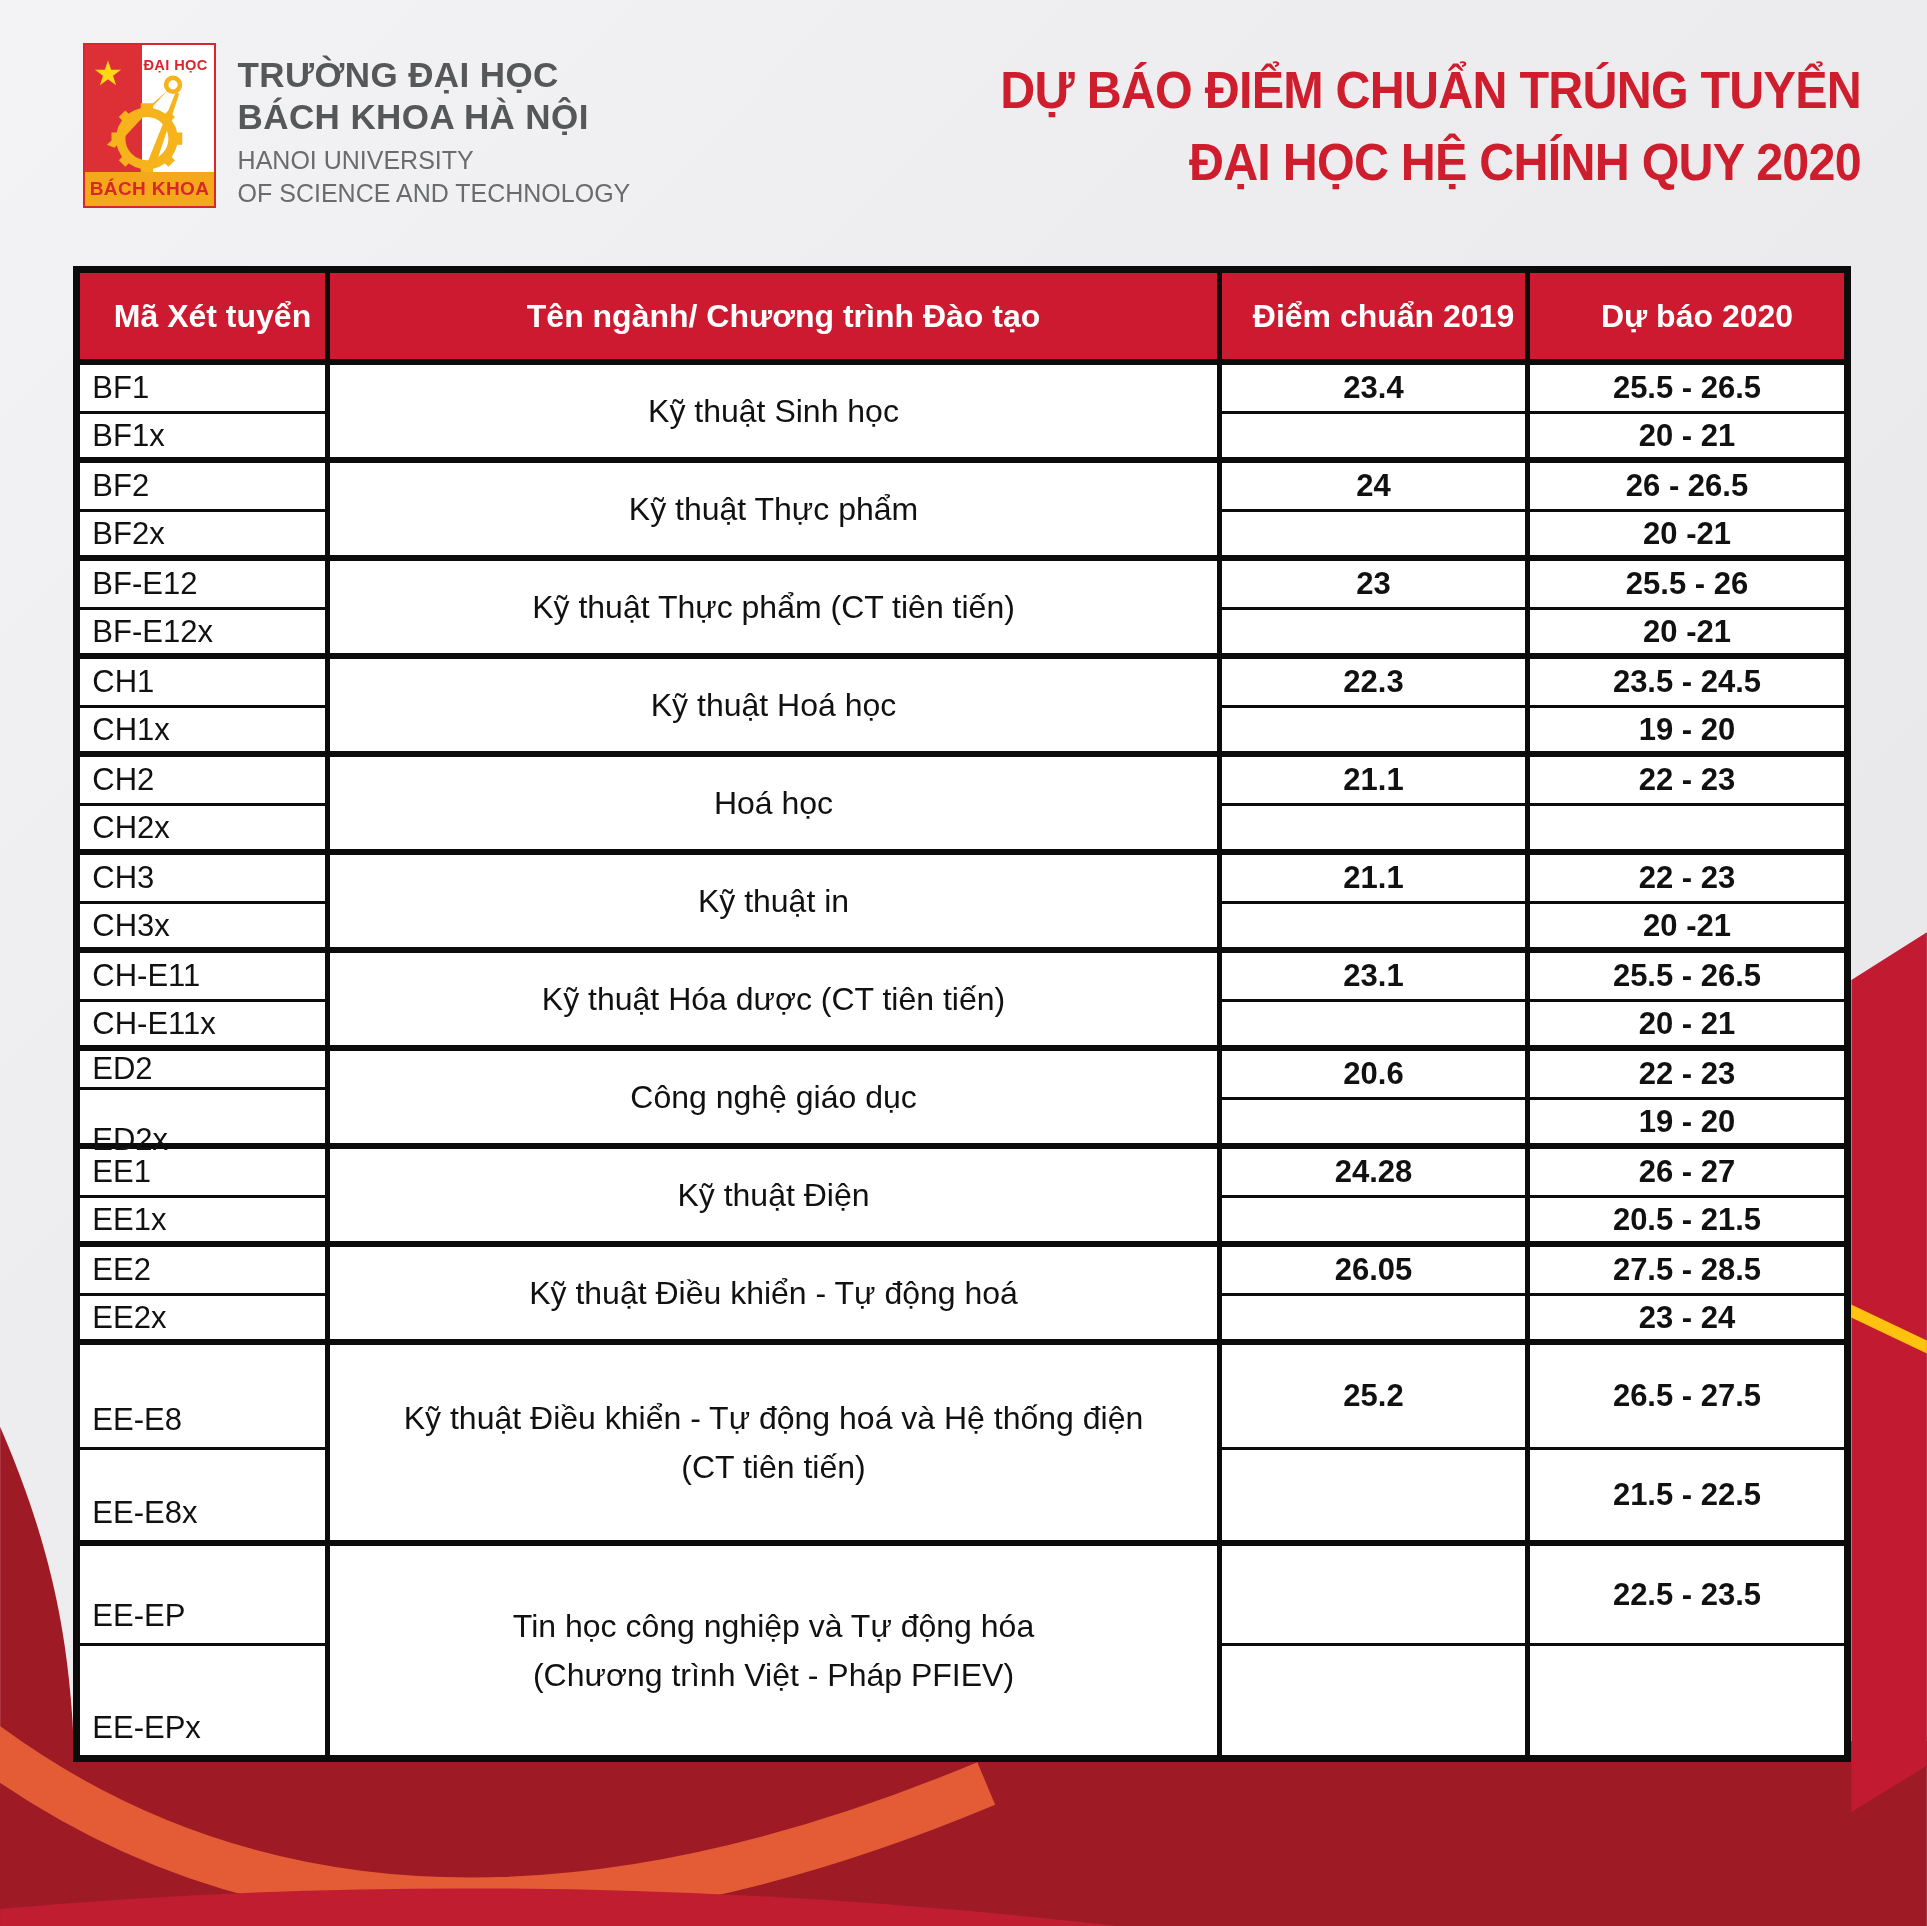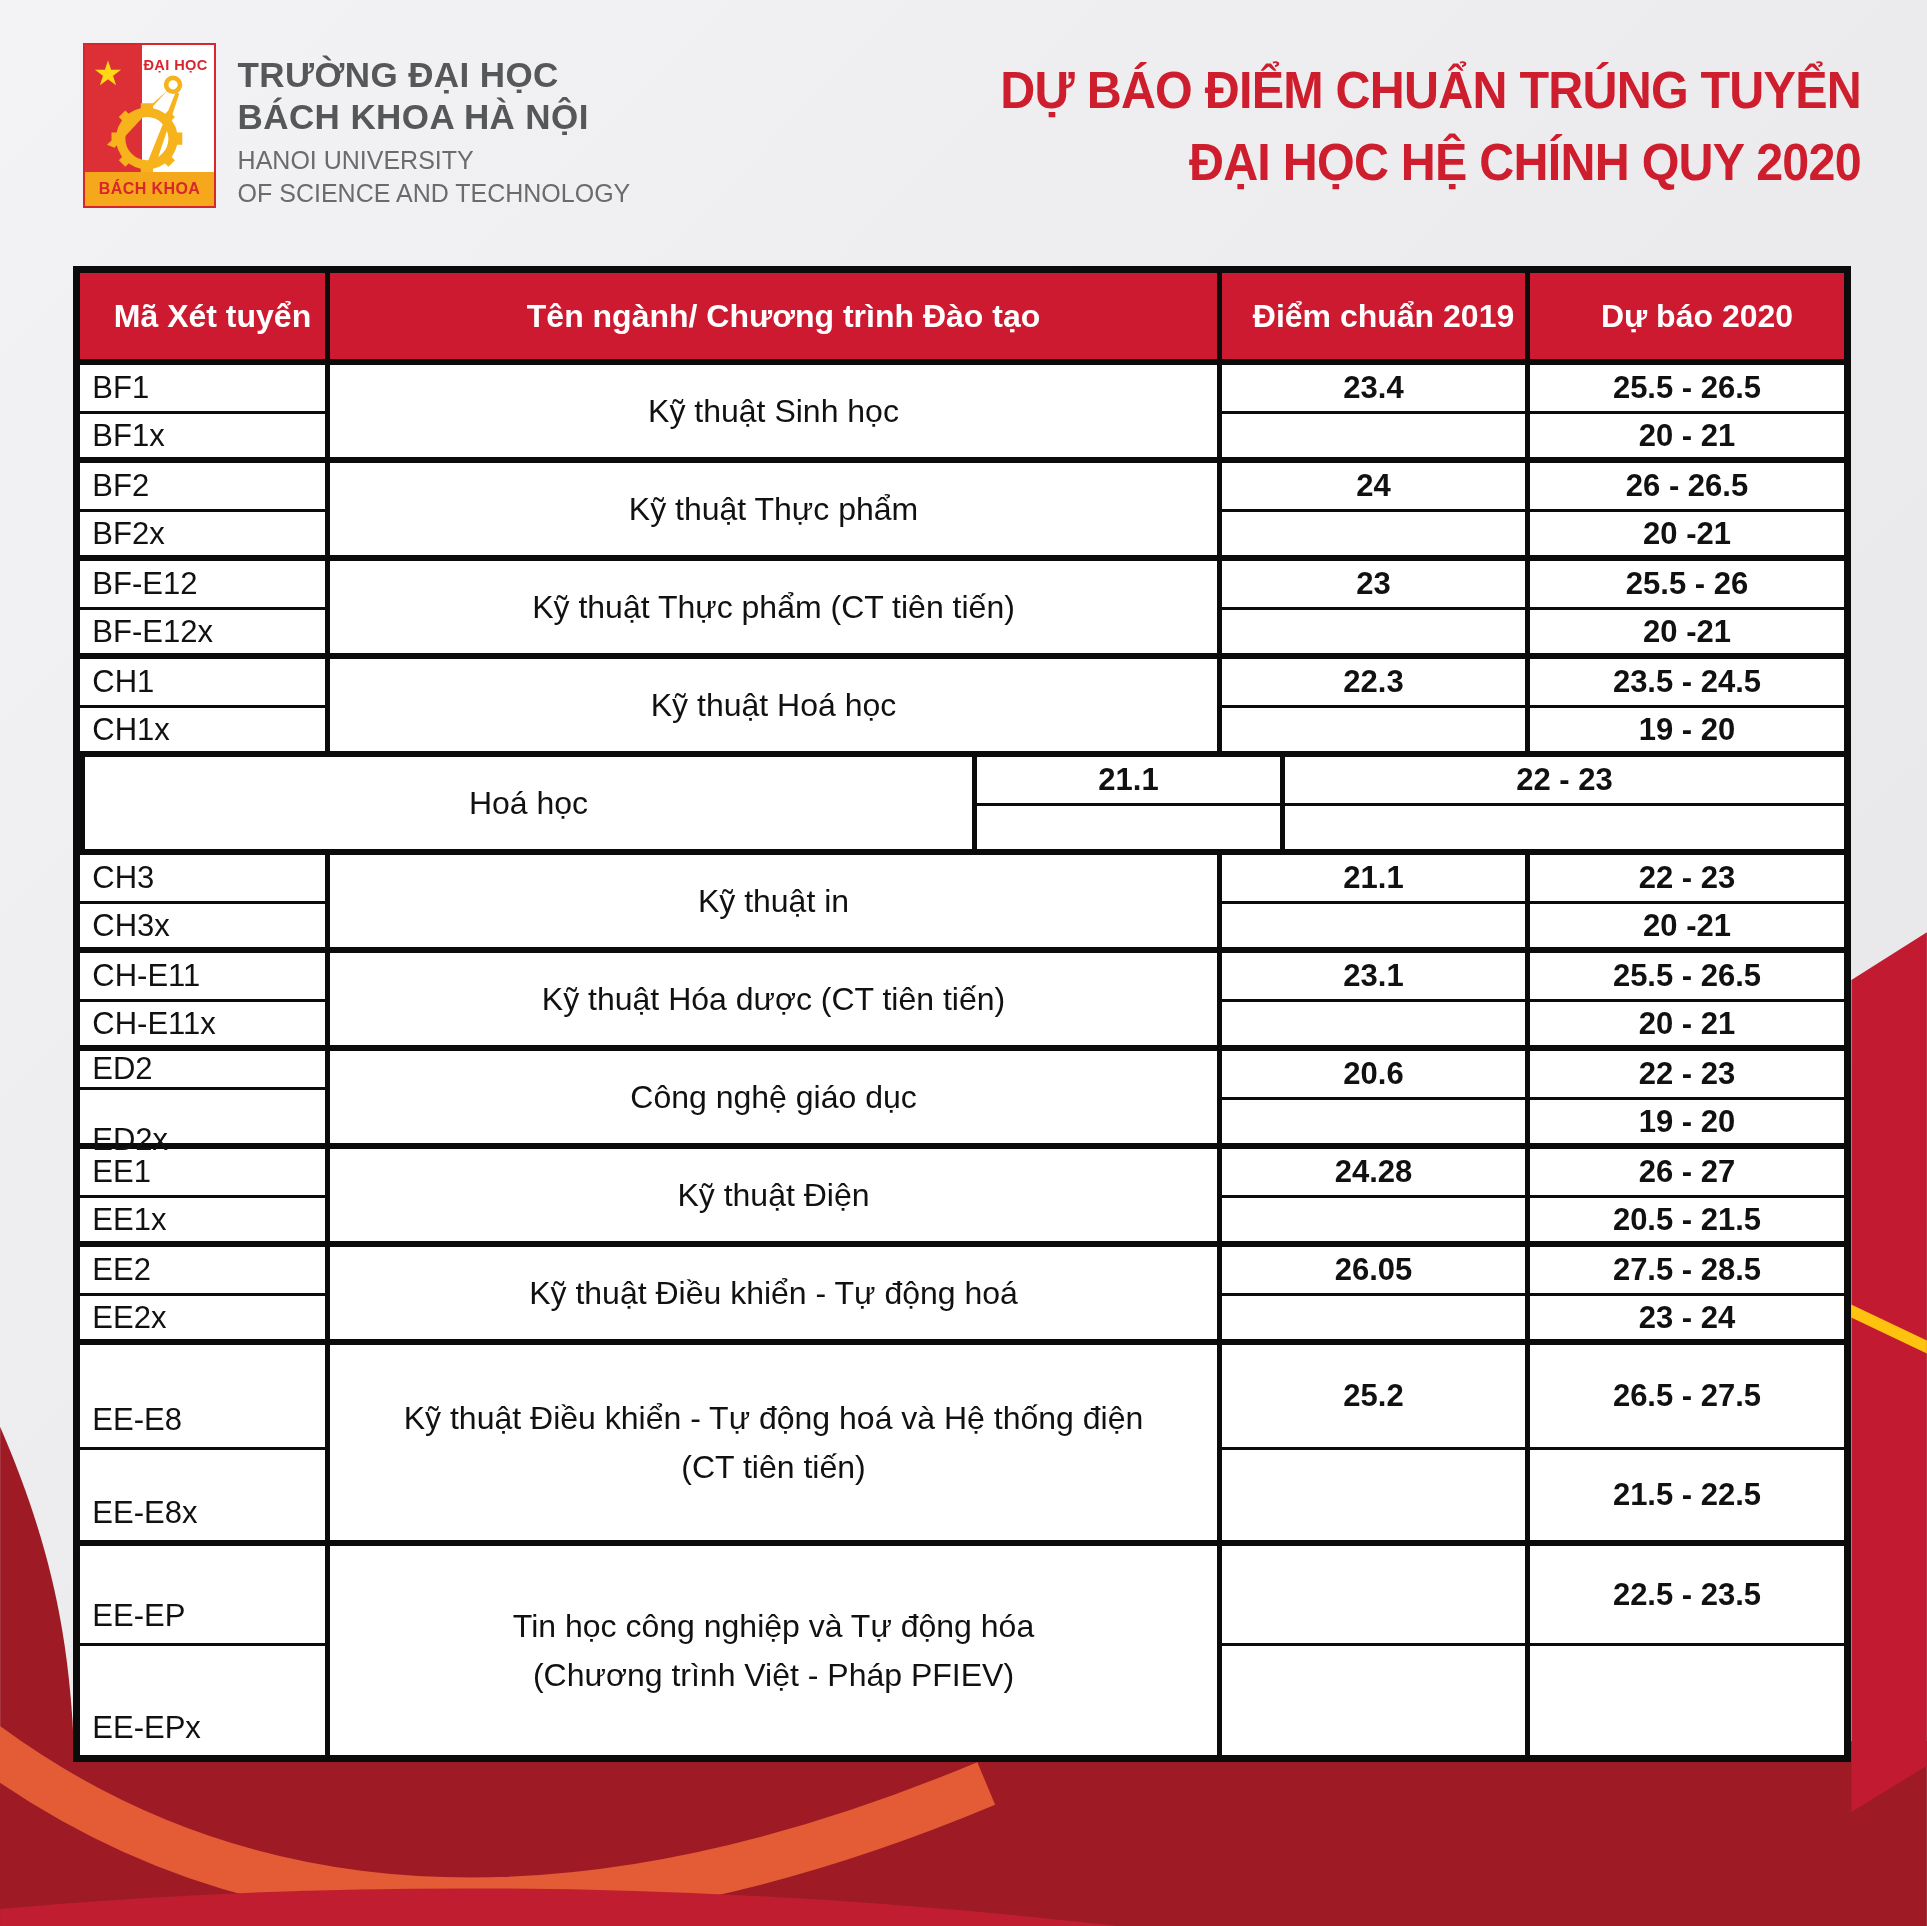--- a/index.html
+++ b/index.html
@@ -14,21 +14,21 @@
   }
   
   #bg-decor{position:absolute;left:0;top:0;z-index:1;}
   
   .brand{position:absolute;left:83px;top:43px;display:flex;z-index:5;}
   .badge{position:relative;width:133px;height:165px;background:#fff;border:2.3px solid #d8262c;}
   .badge-left{position:absolute;left:0;top:0;width:44%;height:79%;background:#dd3036;}
   .badge-star{position:absolute;left:7.7px;top:10.8px;color:#ffd816;font-size:34px;line-height:34px;}
   .badge-dh{position:absolute;right:6.2px;top:12.3px;color:#d8262c;font-weight:bold;font-size:14.6px;letter-spacing:0.4px;}
   .badge-band{position:absolute;left:0;bottom:0;width:100%;height:21%;background:#f6a81c;display:flex;align-items:center;justify-content:center;}
-  .badge-band span{color:#d8262c;font-weight:bold;font-size:16px;letter-spacing:0.4px;}
+  .badge-band span{color:#d8262c;font-weight:bold;font-size:19px;letter-spacing:0.4px;}
   .badge-emblem{position:absolute;left:14px;top:29px;}
   .brand-text{margin-left:21.6px;padding-top:10.8px;}
   .brand-text .l1,.brand-text .l2{font-size:35px;font-weight:bold;color:#565759;line-height:42px;letter-spacing:0.4px;}
   .brand-text .l3,.brand-text .l4{font-size:25px;color:#6a6b6d;line-height:31px;margin-top:1.5px;}
   .brand-text .l3{margin-top:7.7px;}
   
   .main-title{position:absolute;right:66px;top:55px;text-align:right;z-index:5;}
   .main-title div{
     font-size:51px;font-weight:800;color:#ce1e2e;
     line-height:72px;letter-spacing:-0.8px;white-space:nowrap;
@@ -194,20 +194,24 @@
           <div class="gcol col-w3 vline">
             <div class="cell num-cell first" style="height: 49px;">22.3</div>
             <div class="cell num-cell" style="height: auto; flex: 1 1 0%;"></div>
           </div>
           <div class="gcol col-w4 vline">
             <div class="cell num-cell first" style="height: 49px;">23.5 - 24.5</div>
             <div class="cell num-cell" style="height: auto; flex: 1 1 0%;">19 - 20</div>
           </div>
         </div>
         <div class="group" style="height: 98px;">
+          <div class="gcol col-w1">
+            <div class="cell code-cell first" style="height: 49px;">CH2</div>
+            <div class="cell code-cell" style="height: auto; flex: 1 1 0%;">CH2x</div>
+          </div>
           <div class="gcol col-w2 vline">
             <div class="name-cell" style="height: 100%;">
               <div class="">Hoá học</div>
             </div>
           </div>
           <div class="gcol col-w3 vline">
             <div class="cell num-cell first" style="height: 49px;">21.1</div>
             <div class="cell num-cell" style="height: auto; flex: 1 1 0%;"></div>
           </div>
           <div class="gcol col-w4 vline">

